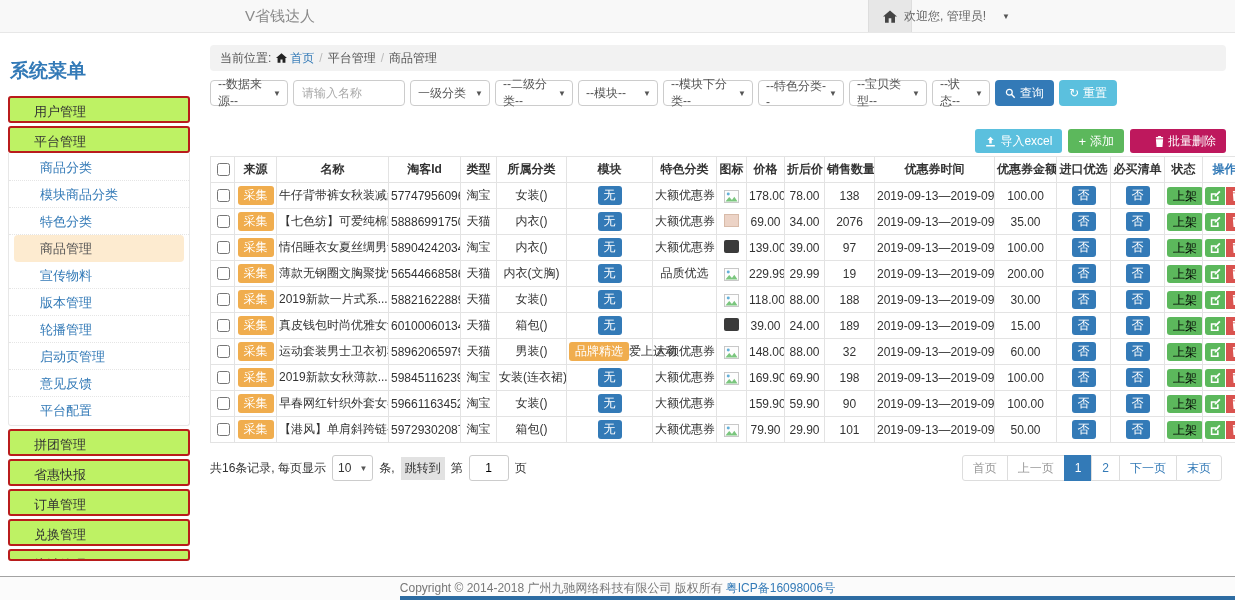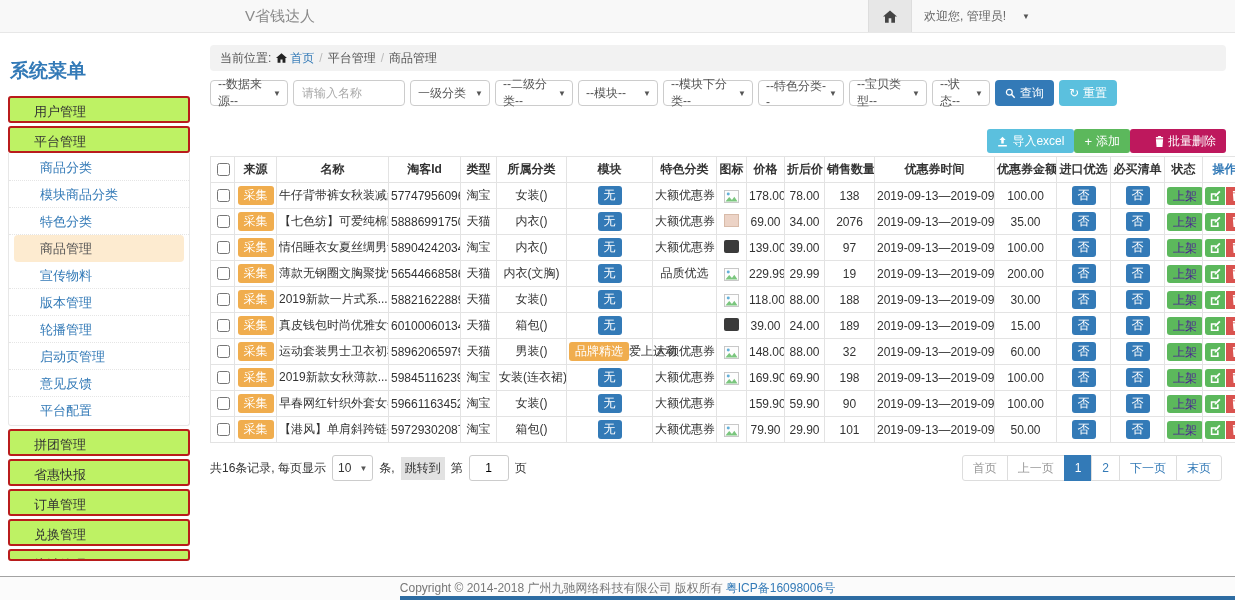--- a/index.html
+++ b/index.html
@@ -1,21 +1,21 @@
 <!DOCTYPE html>
 <html><head>
 <meta charset="utf-8">
 <style>
   html,body{margin:0;padding:0;width:1235px;height:600px;overflow:hidden;
     font-family:"Liberation Sans","DejaVu Sans",sans-serif;background:#fff;position:relative;}
   
   .topbar{position:absolute;left:0;top:0;width:1235px;height:32px;background:#f8f8f8;border-bottom:1px solid #e7e7e7;}
   .topbar-title{position:absolute;left:245px;top:0;line-height:32px;font-size:15px;color:#8a8a8a;}
   .home-btn{position:absolute;left:868px;top:0;width:42px;height:32px;background:#e7e7e7;border-left:1px solid #ddd;border-right:1px solid #ddd;display:flex;align-items:center;justify-content:center;cursor:pointer;}
-  .welcome{position:absolute;left:912px;top:0;height:32px;display:flex;align-items:center;gap:16px;padding:0 12px;font-size:12px;color:#666;cursor:pointer;}
+  .welcome{position:absolute;left:892px;top:0;height:32px;display:flex;align-items:center;gap:16px;padding:0 12px;font-size:12px;color:#666;cursor:pointer;}
   .caret-sm{font-size:8px;color:#555;}
   
   .sidebar{position:absolute;left:8px;top:50px;width:182px;}
   .sb-title{color:#337ab7;font-size:19px;font-weight:bold;padding:8px 2px 12px;}
   .sb-group{height:27px;line-height:27px;background:#bef264;border:2px solid #b91c1c;border-radius:3px;padding-left:24px;font-size:13px;color:#333;margin-bottom:3px;cursor:pointer;box-sizing:border-box;}
   .sb-partial{height:12px;overflow:hidden;margin-bottom:0;}
   .sb-sub{background:#fff;border:1px solid #e7e7e7;border-top:none;margin:-3px 0 3px;padding:1px 0;border-radius:0 0 3px 3px;}
   .sb-item{height:27px;line-height:27px;padding-left:31px;font-size:13px;color:#337ab7;border-bottom:1px dotted #e5e5e5;cursor:pointer;box-sizing:border-box;}
   .sb-sub .sb-item:last-child{border-bottom:none;}
   .sb-item.active{background:#fdebd0;border-radius:4px;margin:0 5px;padding-left:26px;color:#555;border-bottom-color:transparent;}
@@ -24,35 +24,35 @@
   .breadcrumb{height:26px;background:#f2f2f2;border-radius:4px;display:flex;align-items:center;gap:5px;padding:0 10px;font-size:12px;color:#555;}
   .breadcrumb .home-lnk{color:#337ab7;cursor:pointer;display:flex;align-items:center;gap:3px;}
   .breadcrumb .sep{color:#bbb;}
   .filter-row{display:flex;gap:5px;margin-top:9px;align-items:center;}
   .sel{border:1px solid #ccc;border-radius:4px;height:26px;display:flex;align-items:center;justify-content:space-between;padding:0 6px 0 7px;font-size:12px;color:#555;background:#fff;cursor:pointer;box-sizing:border-box;flex:none;}
   .txt{border:1px solid #ccc;border-radius:4px;height:26px;padding:0 8px;font-size:12px;color:#555;box-sizing:border-box;flex:none;outline:none;}
   .txt::placeholder{color:#aaa;}
   .btn{display:inline-flex;align-items:center;gap:4px;border:none;border-radius:4px;color:#fff;font-size:12px;height:26px;padding:0 10px;cursor:pointer;font-family:inherit;}
   .btn-query{background:#337ab7;}
   .btn-reset{background:#5bc0de;}
-  .actions-row{display:flex;justify-content:flex-end;margin-top:23px;}
+  .actions-row{display:flex;justify-content:flex-end;gap:6px;margin-top:23px;}
   .actions-row .btn{height:24px;border-radius:3px;}
   .btn-import{background:#5bc0de;}
   .btn-add{background:#5cb85c;}
   .btn-batch{background:#be185d;padding-left:25px;}
   
   table{width:100%;border-collapse:collapse;table-layout:fixed;margin-top:3px;}
   th,td{border:1px solid #e3e3e3;height:26px;text-align:center;font-size:12px;color:#333;padding:0 2px;overflow:hidden;white-space:nowrap;box-sizing:border-box;}
   th{font-weight:bold;background:#fff;}
   .th-ops{color:#337ab7;}
   .td-module{overflow:visible;}
   .bdg{display:inline-block;padding:2px 6px;border-radius:3px;color:#fff;font-size:12px;line-height:1.2;cursor:pointer;}
   .b-orange{background:#f0ad4e;}
   .b-blue{background:#337ab7;}
-  .btn-status{display:inline-block;background:#5cb85c;color:#4c1d95;border-radius:3px;padding:3px 6px;font-size:12px;line-height:1;cursor:pointer;}
+  .btn-status{display:inline-block;background:#5cb85c;color:#000000;border-radius:3px;padding:3px 6px;font-size:12px;line-height:1;cursor:pointer;}
   .op{display:inline-flex;align-items:center;justify-content:center;width:20px;height:18px;cursor:pointer;vertical-align:middle;}
   .op-edit{background:#5cb85c;border-radius:3px 0 0 3px;}
   .op-del{background:#d9534f;border-radius:0 3px 3px 0;margin-left:1px;}
   .thumb{display:inline-flex;vertical-align:middle;}
   .thumb-dark{width:15px;height:13px;background:#3b3b3b;border-radius:2px;display:inline-block;}
   .thumb-pink{width:15px;height:13px;background:#ecd3c6;border:1px solid #d8bba9;box-sizing:border-box;display:inline-block;}
   
   .page-row{display:flex;justify-content:space-between;align-items:center;margin-top:12px;font-size:12px;color:#333;}
   .page-left{display:flex;align-items:center;gap:6px;}
   .pp-select{border:1px solid #ccc;border-radius:3px;height:24px;display:inline-flex;align-items:center;gap:8px;padding:0 5px;cursor:pointer;background:#fff;}

